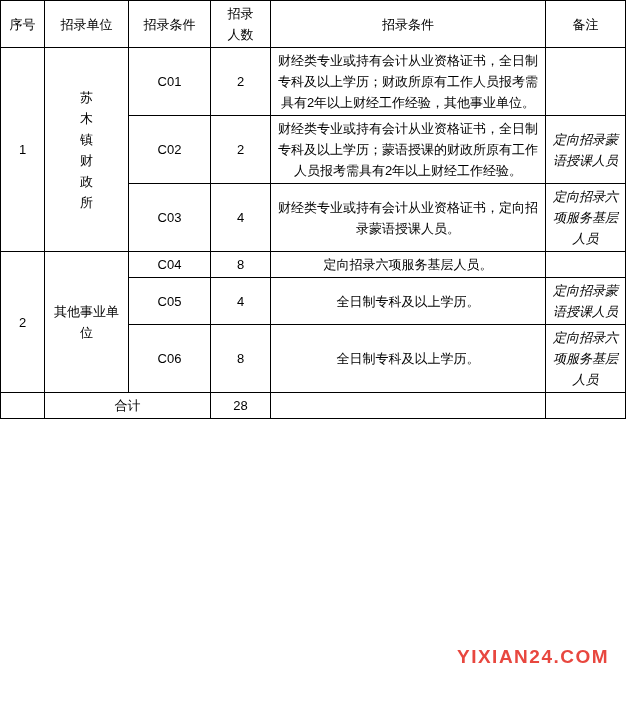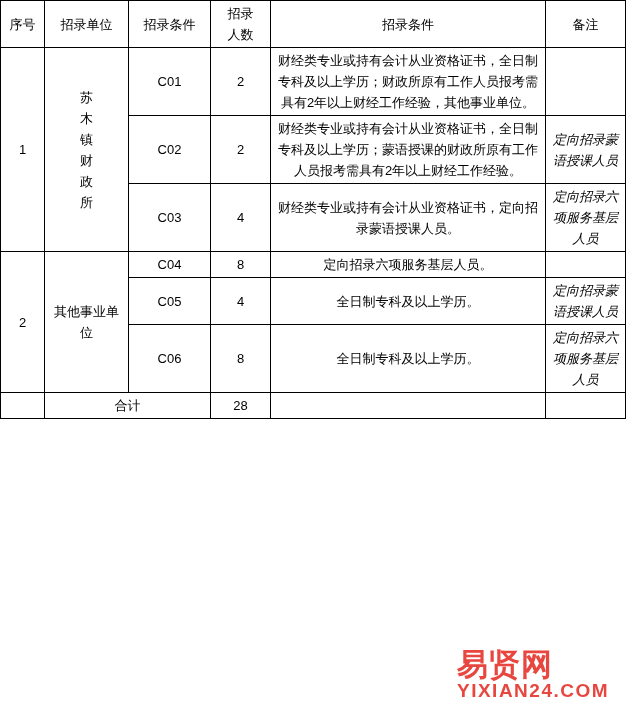--- a/index.html
+++ b/index.html
@@ -198,15 +198,14 @@
       <td></td>
       <td class="total-label" colspan="2">合计</td>
       <td>28</td>
       <td></td>
       <td></td>
     </tr>
   </tbody>
 </table>
 
 <div class="watermark">
-  <div class="wm-text">易贤网</div>
   <div class="wm-sub">YIXIAN24.COM</div>
 </div>
 
 </body></html>

